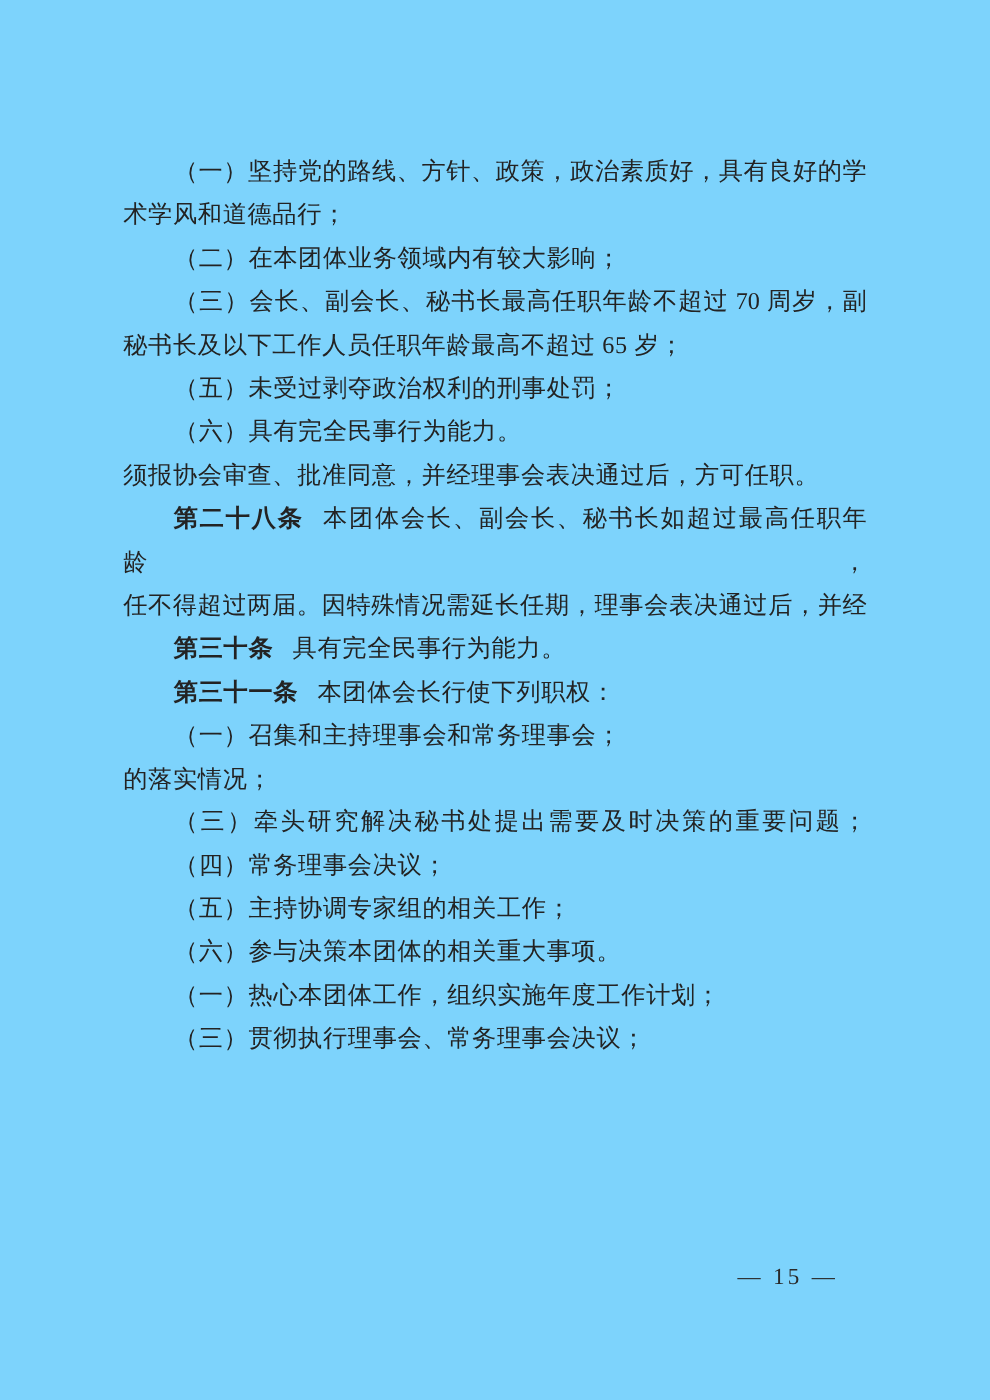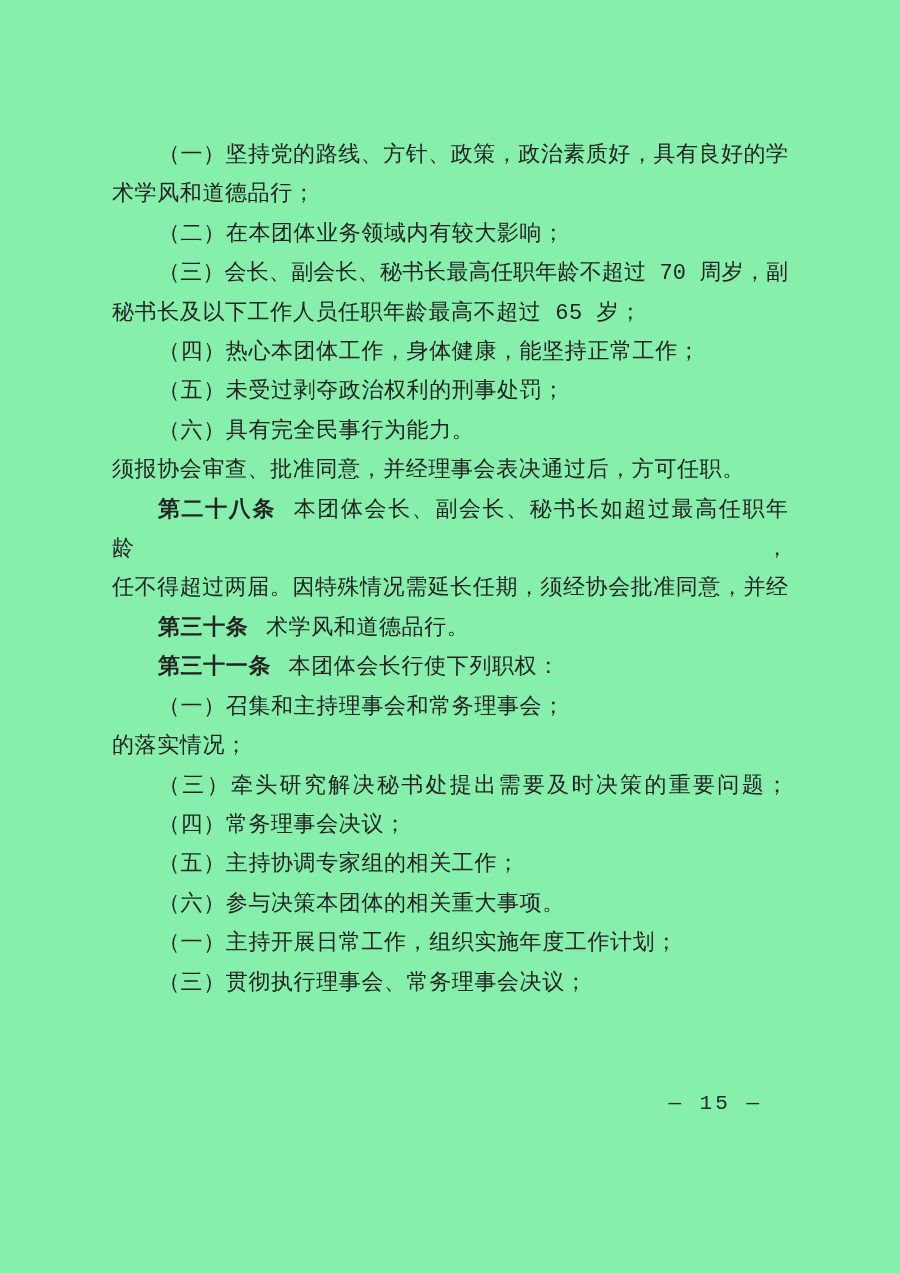--- a/index.html
+++ b/index.html
@@ -4,23 +4,23 @@
 <style>
   html, body {
     margin: 0;
     padding: 0;
     background: #ffffff;
   }
   .page {
     position: relative;
     width: 900px;
     height: 1273px;
-    background: #86efac;
+    background: #7dd3fc;
     overflow: hidden;
-    font-family: Liberation Mono, monospace;
+    font-family: Liberation Serif, serif;
     color: #232323;
   }
   .text-block {
     position: absolute;
     left: 112px;
     top: 136px;
     width: 676px;
   }
   .line {
     font-size: 22px;
@@ -35,49 +35,48 @@
     letter-spacing: 0;
     text-align: justify;
     text-align-last: justify;
   }
   .bold-lead {
     font-weight: bold;
     margin-right: 0.8em;
   }
   .page-number {
     position: absolute;
-    top: 1092px;
+    top: 1148px;
     right: 138px;
     font-size: 21px;
     letter-spacing: 3px;
     color: #2a2a2a;
     white-space: nowrap;
   }
 </style>
 </head>
 <body>
 
 <div class="page">
   <div class="text-block">
       <div class="line indent fill"><span>（一）坚持党的路线、方针、政策，政治素质好，具有良好的学</span></div>
       <div class="line"><span>术学风和道德品行；</span></div>
       <div class="line indent"><span>（二）在本团体业务领域内有较大影响；</span></div>
       <div class="line indent fill"><span>（三）会长、副会长、秘书长最高任职年龄不超过 70 周岁，副</span></div>
       <div class="line"><span>秘书长及以下工作人员任职年龄最高不超过 65 岁；</span></div>
-      <div class="line indent"><span>（四）热心本团体工作，身体健康，能坚持正常工作；</span></div>
       <div class="line indent"><span>（五）未受过剥夺政治权利的刑事处罚；</span></div>
       <div class="line indent"><span>（六）具有完全民事行为能力。</span></div>
       <div class="line"><span>须报协会审查、批准同意，并经理事会表决通过后，方可任职。</span></div>
       <div class="line indent fill"><span class="bold-lead">第二十八条</span><span>本团体会长、副会长、秘书长如超过最高任职年龄，</span></div>
-      <div class="line fill"><span>任不得超过两届。因特殊情况需延长任期，须经协会批准同意，并经</span></div>
-      <div class="line indent"><span class="bold-lead">第三十条</span><span>术学风和道德品行。</span></div>
+      <div class="line fill"><span>任不得超过两届。因特殊情况需延长任期，理事会表决通过后，并经</span></div>
+      <div class="line indent"><span class="bold-lead">第三十条</span><span>具有完全民事行为能力。</span></div>
       <div class="line indent"><span class="bold-lead">第三十一条</span><span>本团体会长行使下列职权：</span></div>
       <div class="line indent"><span>（一）召集和主持理事会和常务理事会；</span></div>
       <div class="line"><span>的落实情况；</span></div>
       <div class="line indent fill"><span>（三）牵头研究解决秘书处提出需要及时决策的重要问题；</span></div>
       <div class="line indent"><span>（四）常务理事会决议；</span></div>
       <div class="line indent"><span>（五）主持协调专家组的相关工作；</span></div>
       <div class="line indent"><span>（六）参与决策本团体的相关重大事项。</span></div>
-      <div class="line indent"><span>（一）主持开展日常工作，组织实施年度工作计划；</span></div>
+      <div class="line indent"><span>（一）热心本团体工作，组织实施年度工作计划；</span></div>
       <div class="line indent"><span>（三）贯彻执行理事会、常务理事会决议；</span></div>
     </div>
   <div class="page-number">— 15 —</div>
 </div>
 
 </body></html>

